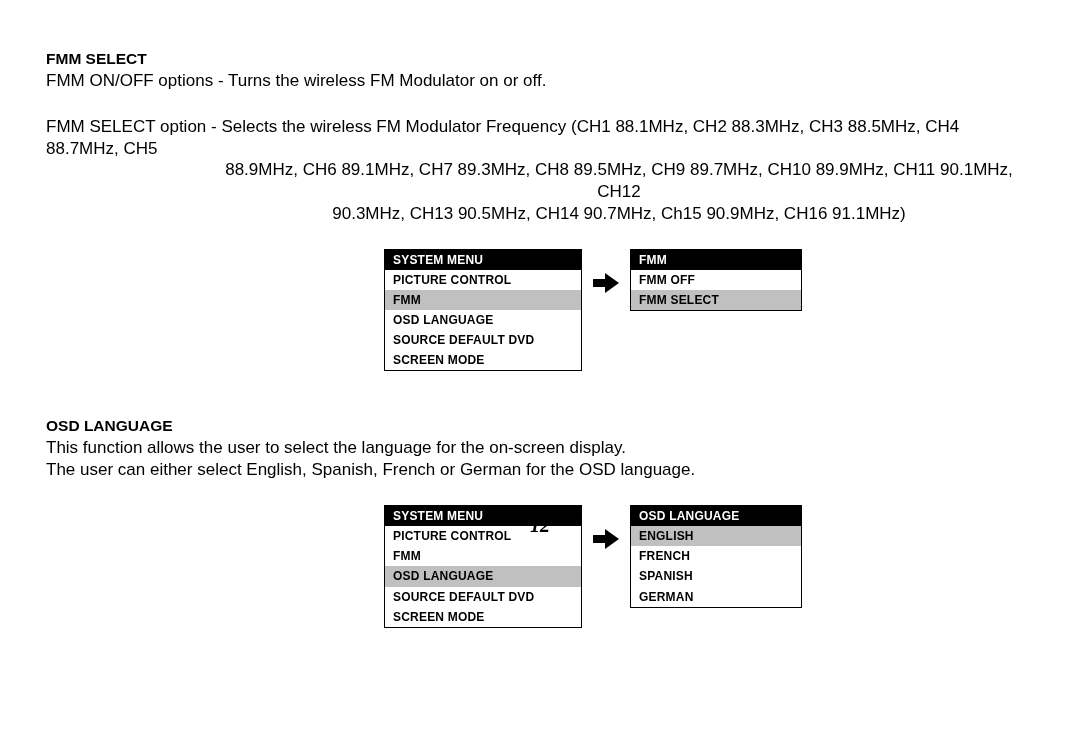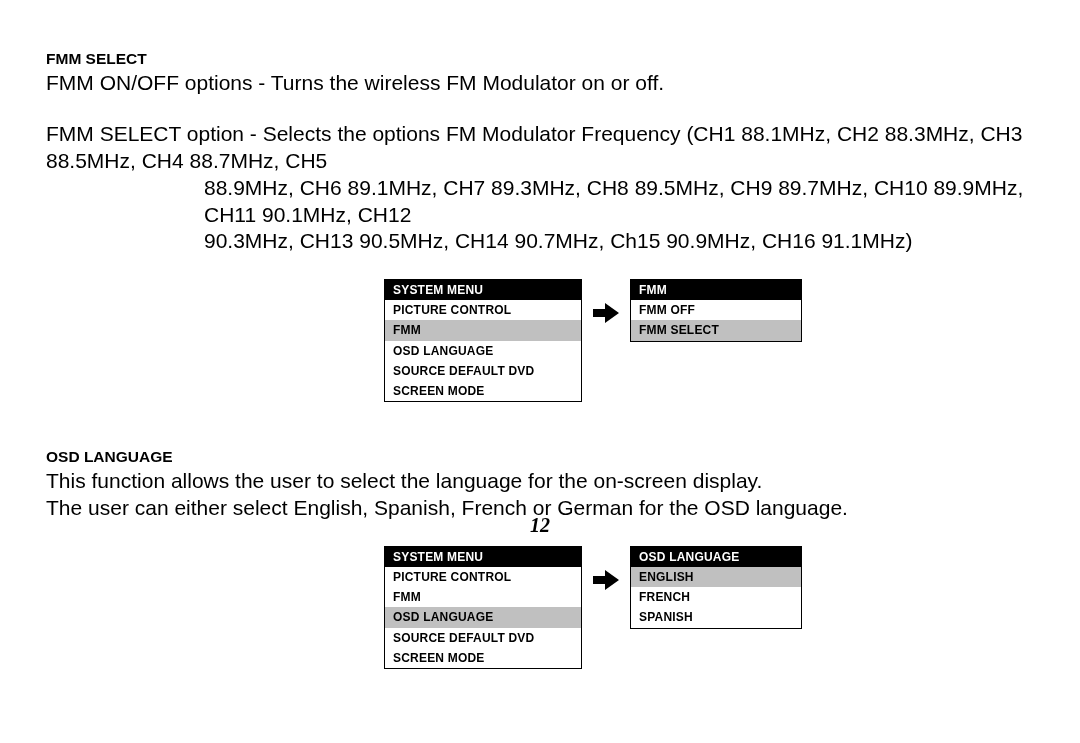--- a/index.html
+++ b/index.html
@@ -17,26 +17,27 @@
     height: 559px;
     padding: 50px 46px 20px 46px;
     position: relative;
   }
   .section-heading {
     font-weight: bold;
     font-size: 15.5px;
     margin: 0 0 2px 0;
   }
   .body-text {
-    font-size: 21px;
+    font-size: 17px;
     line-height: 1.28;
     margin: 0;
   }
   .indent {
     padding-left: 158px;
+    text-align: center;
   }
   .spacer-md { height: 24px; }
   .spacer-lg { height: 36px; }
 
   .menu-row {
     display: flex;
     align-items: flex-start;
     margin-left: 290px;
     gap: 8px;
     padding-left: 48px;
@@ -88,21 +89,21 @@
   }
 </style>
 </head>
 <body>
 
 <div class="page">
 
   <p class="section-heading">FMM SELECT</p>
   <p class="body-text">FMM ON/OFF options - Turns the wireless  FM Modulator on or off.</p>
   <div class="spacer-md"></div>
-  <p class="body-text">FMM SELECT option - Selects the options FM Modulator Frequency (CH1  88.1MHz, CH2  88.3MHz, CH3  88.5MHz, CH4  88.7MHz, CH5</p>
+  <p class="body-text">FMM SELECT option - Selects the wireless FM Modulator Frequency (CH1  88.1MHz, CH2  88.3MHz, CH3  88.5MHz, CH4  88.7MHz, CH5</p>
   <p class="body-text indent">88.9MHz, CH6  89.1MHz, CH7  89.3MHz, CH8  89.5MHz, CH9  89.7MHz, CH10  89.9MHz, CH11  90.1MHz, CH12</p>
   <p class="body-text indent">90.3MHz, CH13  90.5MHz, CH14  90.7MHz, Ch15  90.9MHz, CH16  91.1MHz)</p>
 
   <div class="spacer-md"></div>
 
   <div class="menu-row">
     <div class="menu-box">
       <div class="menu-header">SYSTEM MENU</div>
       <div class="menu-item">PICTURE CONTROL</div>
       <div class="menu-item highlight">FMM</div>
@@ -143,17 +144,18 @@
     <div class="arrow-wrap">
       <svg width="26" height="24" viewBox="0 0 26 24">
         <path d="M0 8 L12 8 L12 2 L26 12 L12 22 L12 16 L0 16 Z" fill="#000"></path>
       </svg>
     </div>
     <div class="menu-box right">
       <div class="menu-header">OSD LANGUAGE</div>
       <div class="menu-item highlight">ENGLISH</div>
       <div class="menu-item">FRENCH</div>
       <div class="menu-item">SPANISH</div>
+      <div class="menu-item">GERMAN</div>
     </div>
   </div>
 
   <div class="page-number">12</div>
 </div>
 
 </body></html>

